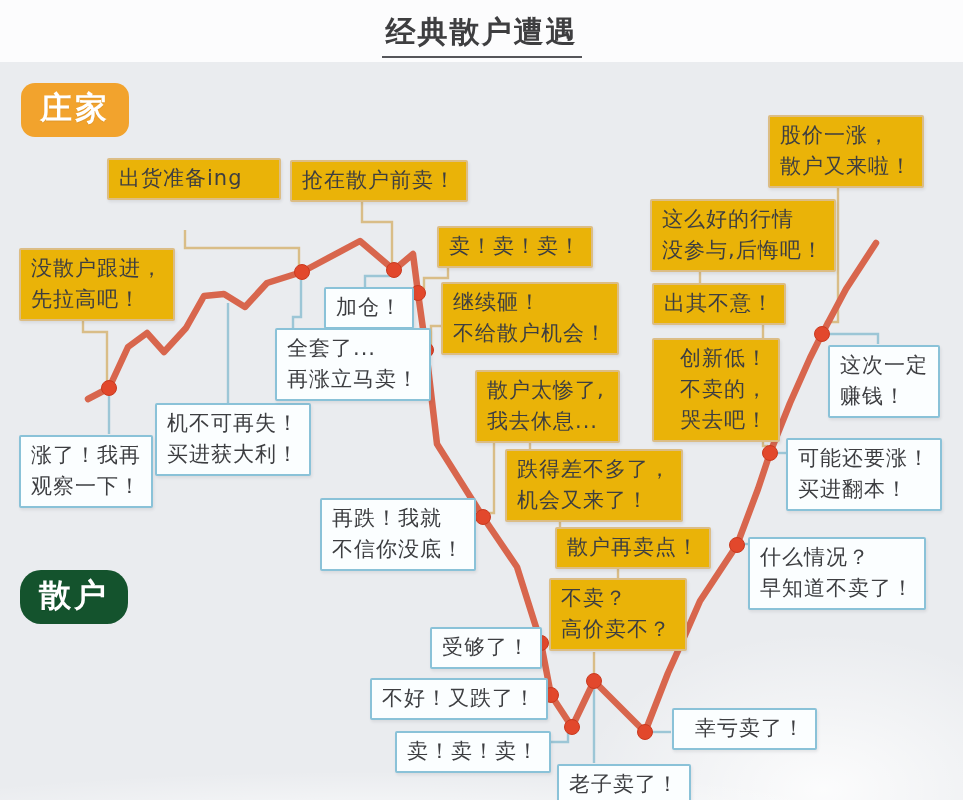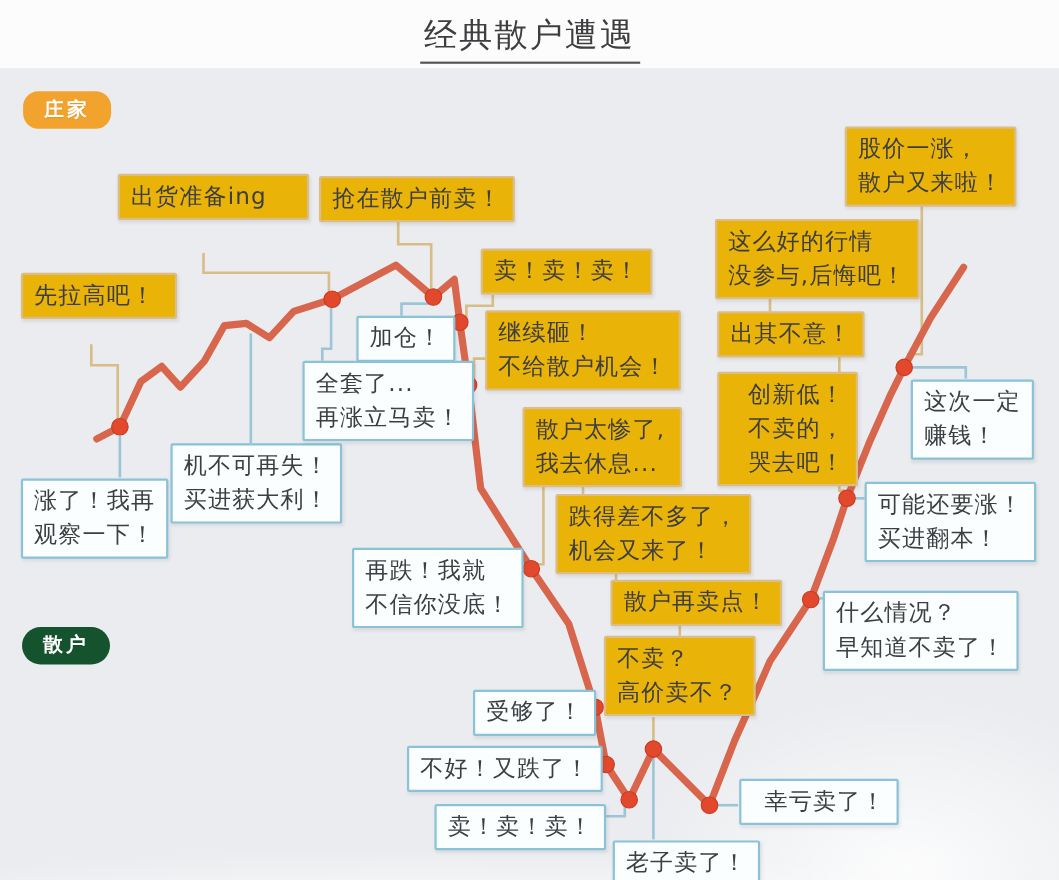--- a/index.html
+++ b/index.html
@@ -12,25 +12,25 @@
   .corner-light {
     position:absolute; right:-140px; bottom:-170px; width:560px; height:360px; z-index:1;
     background:radial-gradient(ellipse at center, rgba(255,255,255,0.85) 0%, rgba(255,255,255,0) 62%);
   }
   .bottom-light {
     position:absolute; left:0; bottom:-30px; width:100%; height:60px; z-index:1;
     background:radial-gradient(ellipse at 40% 100%, rgba(255,255,255,0.8) 0%, rgba(255,255,255,0) 70%);
   }
   .title {
     position:absolute; left:50%; top:12px; transform:translateX(-50%);
-    font-size:30px; font-weight:normal; color:#3e3e40; letter-spacing:2px;
+    font-size:30px; font-weight:bold; color:#3e3e40; letter-spacing:2px;
     border-bottom:2px solid #55565a; padding:0 4px 3px; z-index:6; white-space:nowrap;
   }
   .badge {
-    position:absolute; color:#ffffff; font-weight:bold; font-size:18px;
+    position:absolute; color:#ffffff; font-weight:bold; font-size:32px;
     padding:4px 19px 6px; letter-spacing:3px; z-index:6; white-space:nowrap;
     text-shadow:0 1px 1px rgba(0,0,0,0.08);
   }
   .badge.banker { left:21px; top:83px; background:#f2a32d; border-radius:14px; }
   .badge.retail { left:20px; top:570px; background:#14532d; border-radius:21px; }
   svg.chart { position:absolute; left:0; top:0; z-index:2; }
   #callouts .callout {
     position:absolute; box-sizing:border-box; z-index:4;
     border:2px solid; border-radius:2px; padding:3px 10px 4px;
     font-size:21px; line-height:31px; color:#3d3e41; letter-spacing:1px;
@@ -92,20 +92,21 @@
       <circle cx="572" cy="727" r="7.5" fill="#e2482c" stroke="#c93a20" stroke-width="1"></circle>
       <circle cx="594" cy="681" r="7.5" fill="#e2482c" stroke="#c93a20" stroke-width="1"></circle>
       <circle cx="645" cy="732" r="7.5" fill="#e2482c" stroke="#c93a20" stroke-width="1"></circle>
       <circle cx="737" cy="545" r="7.5" fill="#e2482c" stroke="#c93a20" stroke-width="1"></circle>
       <circle cx="770" cy="453" r="7.5" fill="#e2482c" stroke="#c93a20" stroke-width="1"></circle>
       <circle cx="822" cy="334" r="7.5" fill="#e2482c" stroke="#c93a20" stroke-width="1"></circle>
     </svg>
 
   <div id="callouts">
       <div class="callout banker" style="left: 19px; top: 248px; min-width: 142px;">
+        <div class="line">没散户跟进，</div>
         <div class="line">先拉高吧！</div>
       </div>
       <div class="callout banker" style="left: 107px; top: 158px; min-width: 174px;">
         <div class="line">出货准备ing</div>
       </div>
       <div class="callout banker" style="left: 290px; top: 160px; min-width: 175px;">
         <div class="line">抢在散户前卖！</div>
       </div>
       <div class="callout banker" style="left: 437px; top: 226px; min-width: 153px;">
         <div class="line">卖！卖！卖！</div>

